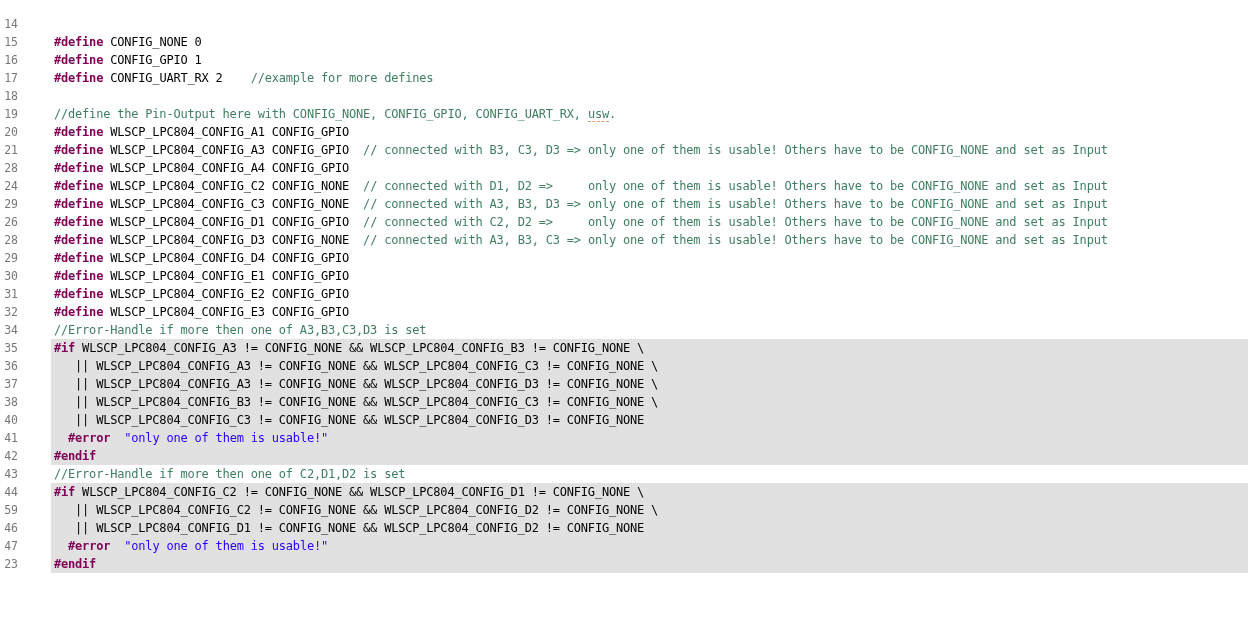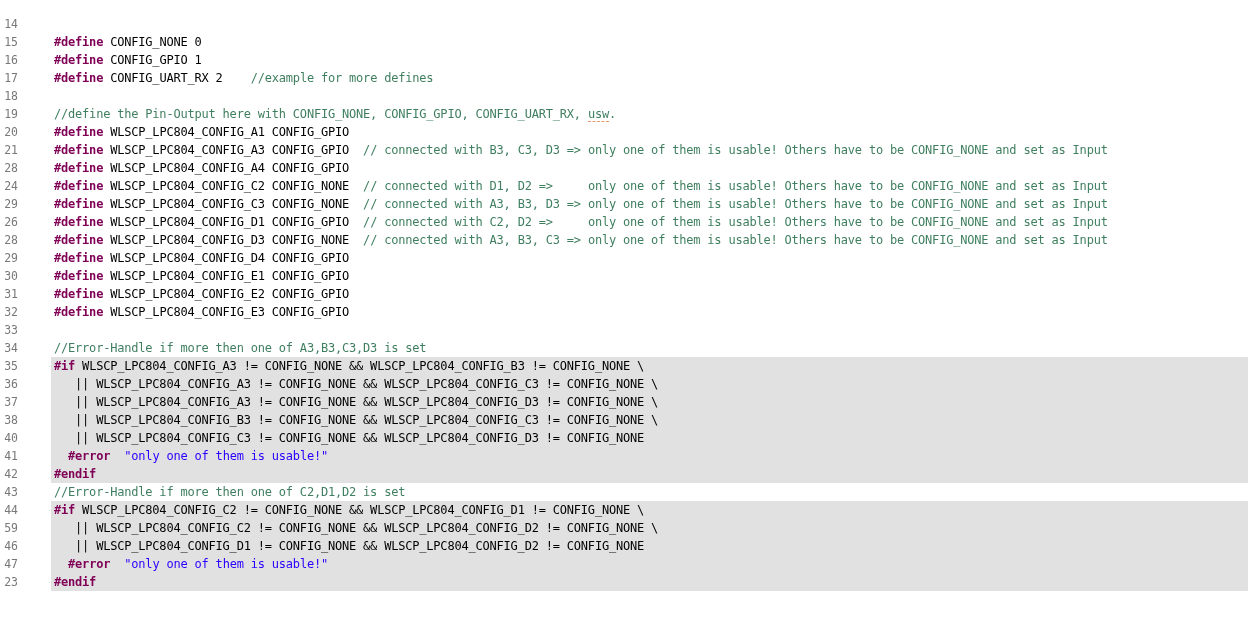--- a/index.html
+++ b/index.html
@@ -45,21 +45,20 @@
     <div class="line"><span class="num">21</span><span class="content"><span class="tok-d">#define</span><span class="tok-c"> WLSCP_LPC804_CONFIG_A3 CONFIG_GPIO  </span><span class="tok-m">// connected with B3, C3, D3 =&gt; only one of them is usable! Others have to be CONFIG_NONE and set as Input</span></span></div>
     <div class="line"><span class="num">28</span><span class="content"><span class="tok-d">#define</span><span class="tok-c"> WLSCP_LPC804_CONFIG_A4 CONFIG_GPIO</span></span></div>
     <div class="line"><span class="num">24</span><span class="content"><span class="tok-d">#define</span><span class="tok-c"> WLSCP_LPC804_CONFIG_C2 CONFIG_NONE  </span><span class="tok-m">// connected with D1, D2 =&gt;     only one of them is usable! Others have to be CONFIG_NONE and set as Input</span></span></div>
     <div class="line"><span class="num">29</span><span class="content"><span class="tok-d">#define</span><span class="tok-c"> WLSCP_LPC804_CONFIG_C3 CONFIG_NONE  </span><span class="tok-m">// connected with A3, B3, D3 =&gt; only one of them is usable! Others have to be CONFIG_NONE and set as Input</span></span></div>
     <div class="line"><span class="num">26</span><span class="content"><span class="tok-d">#define</span><span class="tok-c"> WLSCP_LPC804_CONFIG_D1 CONFIG_GPIO  </span><span class="tok-m">// connected with C2, D2 =&gt;     only one of them is usable! Others have to be CONFIG_NONE and set as Input</span></span></div>
     <div class="line"><span class="num">28</span><span class="content"><span class="tok-d">#define</span><span class="tok-c"> WLSCP_LPC804_CONFIG_D3 CONFIG_NONE  </span><span class="tok-m">// connected with A3, B3, C3 =&gt; only one of them is usable! Others have to be CONFIG_NONE and set as Input</span></span></div>
     <div class="line"><span class="num">29</span><span class="content"><span class="tok-d">#define</span><span class="tok-c"> WLSCP_LPC804_CONFIG_D4 CONFIG_GPIO</span></span></div>
     <div class="line"><span class="num">30</span><span class="content"><span class="tok-d">#define</span><span class="tok-c"> WLSCP_LPC804_CONFIG_E1 CONFIG_GPIO</span></span></div>
     <div class="line"><span class="num">31</span><span class="content"><span class="tok-d">#define</span><span class="tok-c"> WLSCP_LPC804_CONFIG_E2 CONFIG_GPIO</span></span></div>
     <div class="line"><span class="num">32</span><span class="content"><span class="tok-d">#define</span><span class="tok-c"> WLSCP_LPC804_CONFIG_E3 CONFIG_GPIO</span></span></div>
-    <div class="line"><span class="num">33</span><span class="content"></span></div>
     <div class="line"><span class="num">34</span><span class="content"><span class="tok-m">//Error-Handle if more then one of A3,B3,C3,D3 is set</span></span></div>
     <div class="line inactive"><span class="num">35</span><span class="content"><span class="tok-d">#if</span><span class="tok-c"> WLSCP_LPC804_CONFIG_A3 != CONFIG_NONE &amp;&amp; WLSCP_LPC804_CONFIG_B3 != CONFIG_NONE \</span></span></div>
     <div class="line inactive"><span class="num">36</span><span class="content"><span class="tok-c">   || WLSCP_LPC804_CONFIG_A3 != CONFIG_NONE &amp;&amp; WLSCP_LPC804_CONFIG_C3 != CONFIG_NONE \</span></span></div>
     <div class="line inactive"><span class="num">37</span><span class="content"><span class="tok-c">   || WLSCP_LPC804_CONFIG_A3 != CONFIG_NONE &amp;&amp; WLSCP_LPC804_CONFIG_D3 != CONFIG_NONE \</span></span></div>
     <div class="line inactive"><span class="num">38</span><span class="content"><span class="tok-c">   || WLSCP_LPC804_CONFIG_B3 != CONFIG_NONE &amp;&amp; WLSCP_LPC804_CONFIG_C3 != CONFIG_NONE \</span></span></div>
     <div class="line inactive"><span class="num">40</span><span class="content"><span class="tok-c">   || WLSCP_LPC804_CONFIG_C3 != CONFIG_NONE &amp;&amp; WLSCP_LPC804_CONFIG_D3 != CONFIG_NONE</span></span></div>
     <div class="line inactive"><span class="num">41</span><span class="content"><span class="tok-c">  </span><span class="tok-d">#error</span><span class="tok-c">  </span><span class="tok-s">"only one of them is usable!"</span></span></div>
     <div class="line inactive"><span class="num">42</span><span class="content"><span class="tok-d">#endif</span></span></div>
     <div class="line"><span class="num">43</span><span class="content"><span class="tok-m">//Error-Handle if more then one of C2,D1,D2 is set</span></span></div>
     <div class="line inactive"><span class="num">44</span><span class="content"><span class="tok-d">#if</span><span class="tok-c"> WLSCP_LPC804_CONFIG_C2 != CONFIG_NONE &amp;&amp; WLSCP_LPC804_CONFIG_D1 != CONFIG_NONE \</span></span></div>

